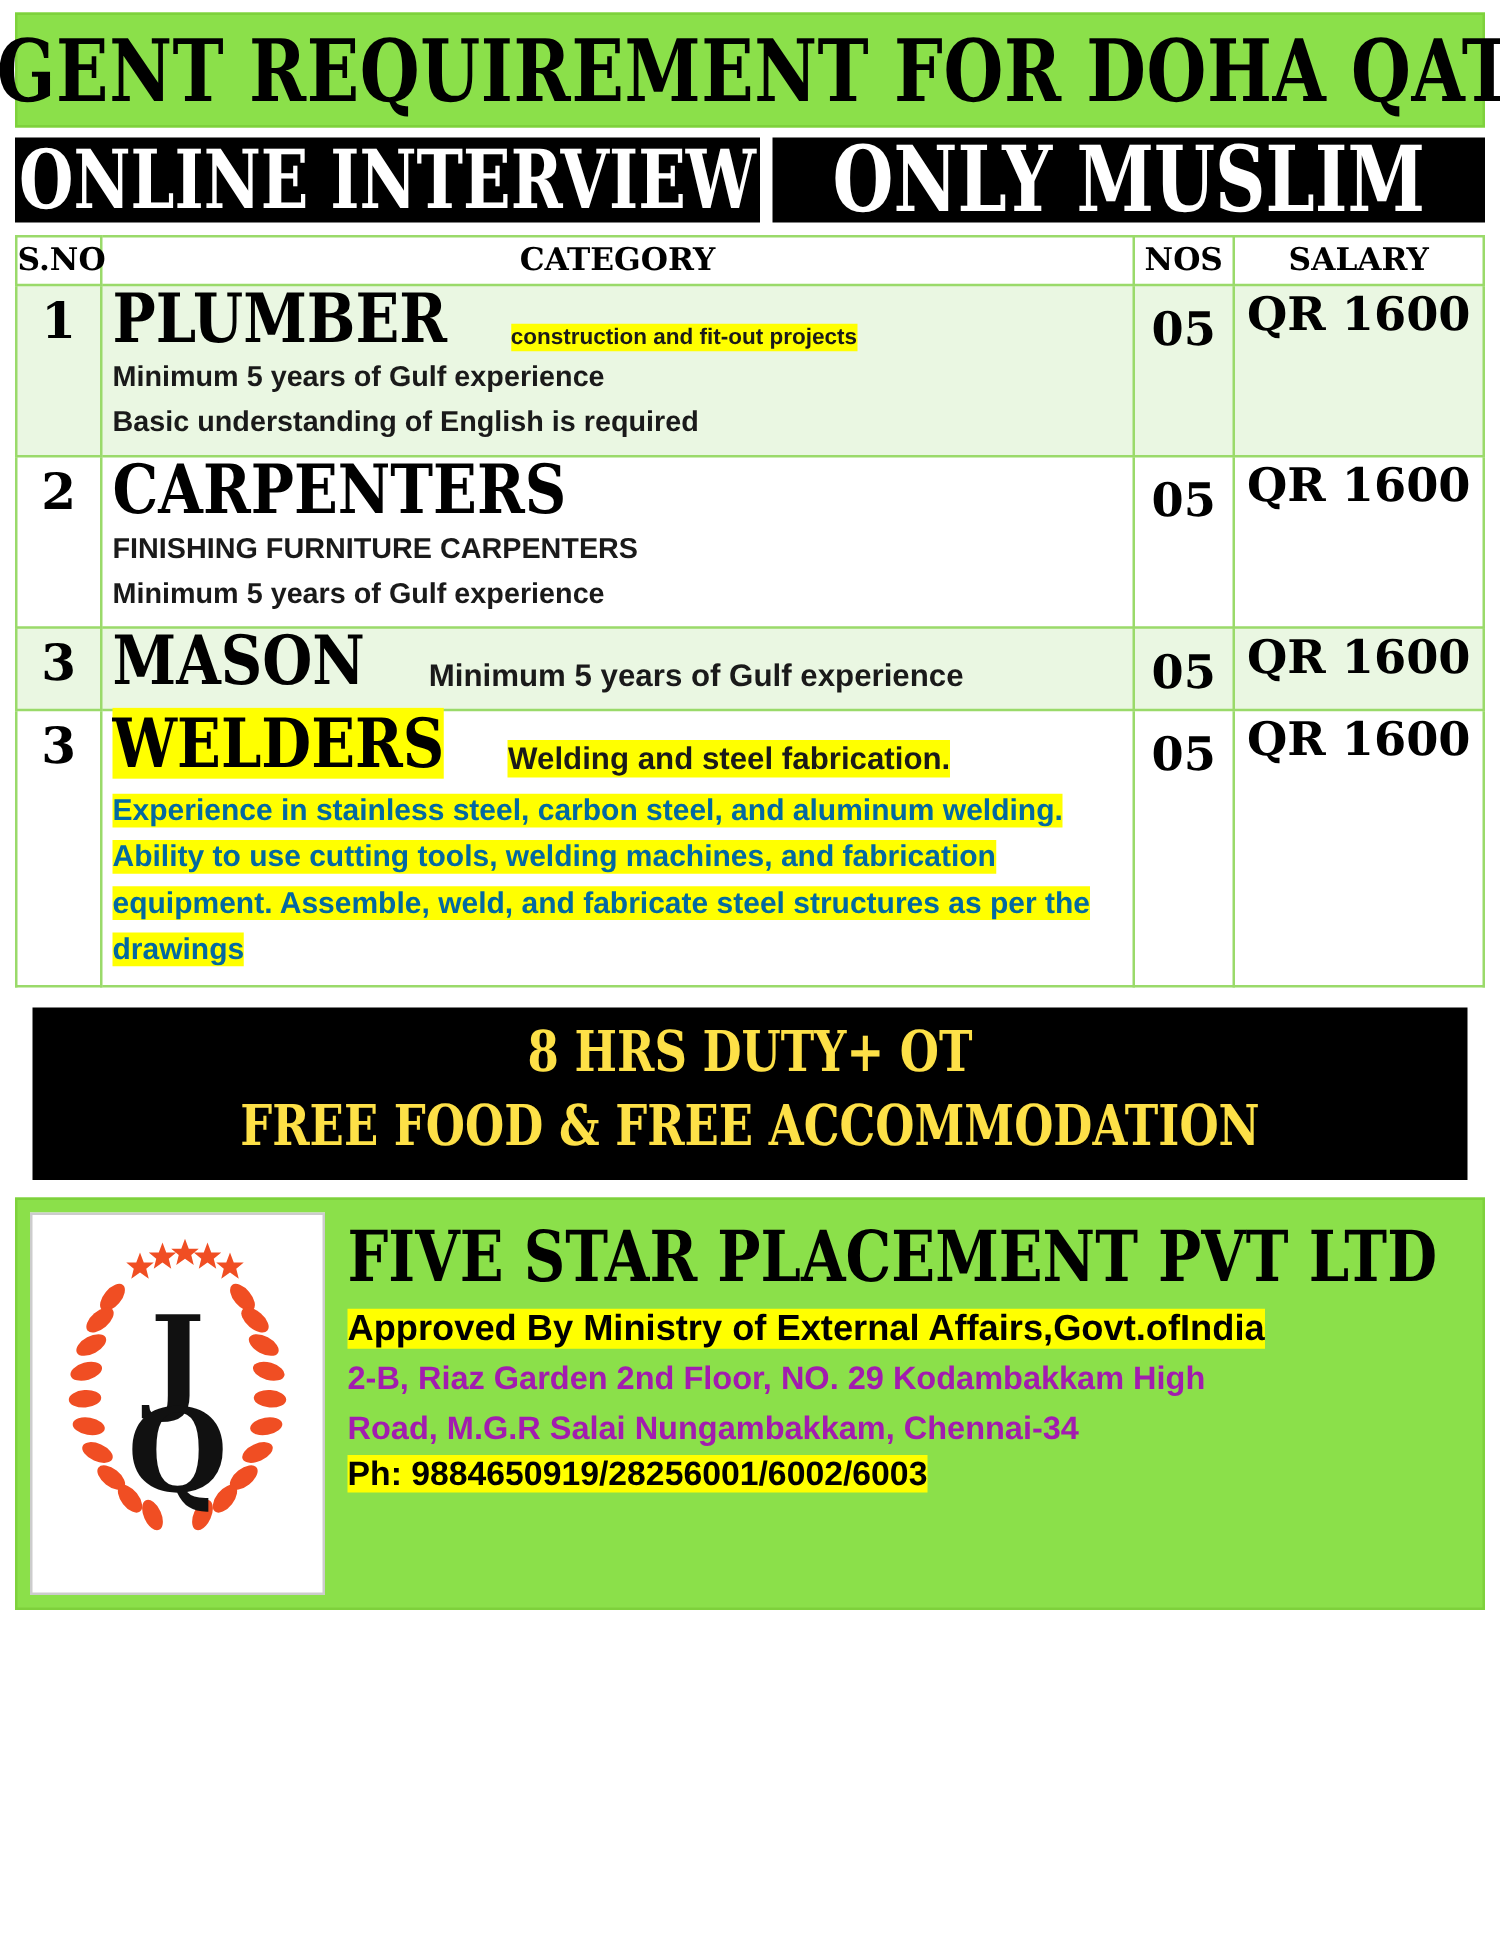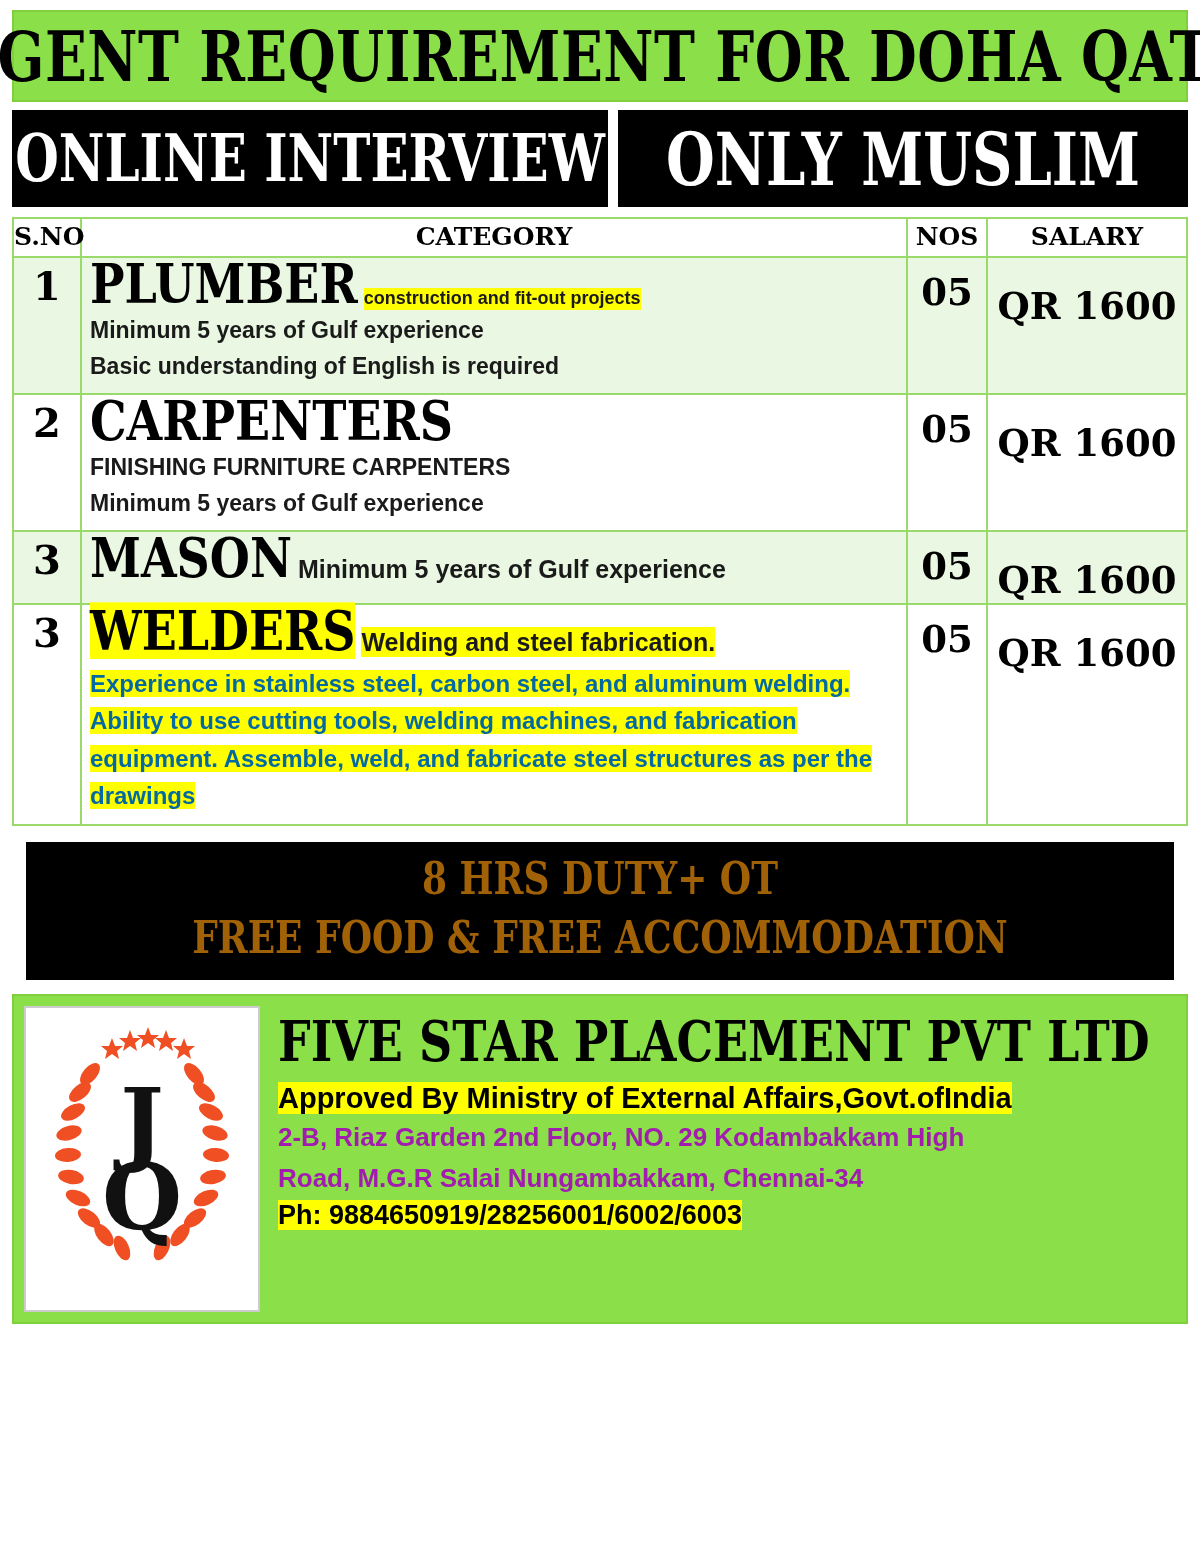--- a/index.html
+++ b/index.html
@@ -40,21 +40,21 @@
     color: #000000;
     white-space: nowrap;
     transform: scaleY(1.25);
     line-height: 1;
   }
 
   .band-row {
     display: flex;
     gap: 10px;
     margin-top: 8px;
-    height: 97px;
+    height: 68px;
   }
   .band-left {
     background: #000000;
     flex: 0 0 596px;
     display: flex;
     align-items: center;
     justify-content: center;
   }
   .band-right {
     background: #000000;
@@ -119,30 +119,31 @@
     font-weight: bold;
     font-size: 37px;
     padding-top: 12px;
     transform: none;
   }
   td.sal {
     text-align: center;
     font-family: "DejaVu Serif", serif;
     font-weight: bold;
     font-size: 37px;
-    padding-top: 26px;
+    padding-top: 0;
     white-space: nowrap;
   }
   td.cat {
     padding: 6px 6px 10px 8px;
   }
   .cat-line1 {
     display: flex;
     align-items: baseline;
     flex-wrap: wrap;
+    gap: 45px;
   }
   .job-title {
     font-family: "DejaVu Serif", serif;
     font-weight: bold;
     font-size: 46px;
     line-height: 1.05;
     transform: scaleY(1.18);
     transform-origin: left bottom;
     display: inline-block;
     margin-right: 6px;
@@ -176,21 +177,21 @@
   .welder-para span {
     background: #FFFF00;
     box-decoration-break: clone;
     -webkit-box-decoration-break: clone;
   }
 
   
   .benefits {
     margin: 16px 14px 0 14px;
     background: #000000;
-    color: #a16207;
+    color: #fde047;
     text-align: center;
     padding: 14px 0 20px 0;
   }
   .benefits .b1, .benefits .b2 {
     font-family: "DejaVu Serif", serif;
     font-weight: bold;
     transform: scaleY(1.25);
     line-height: 1.25;
   }
   .benefits .b1 { font-size: 36px; }

